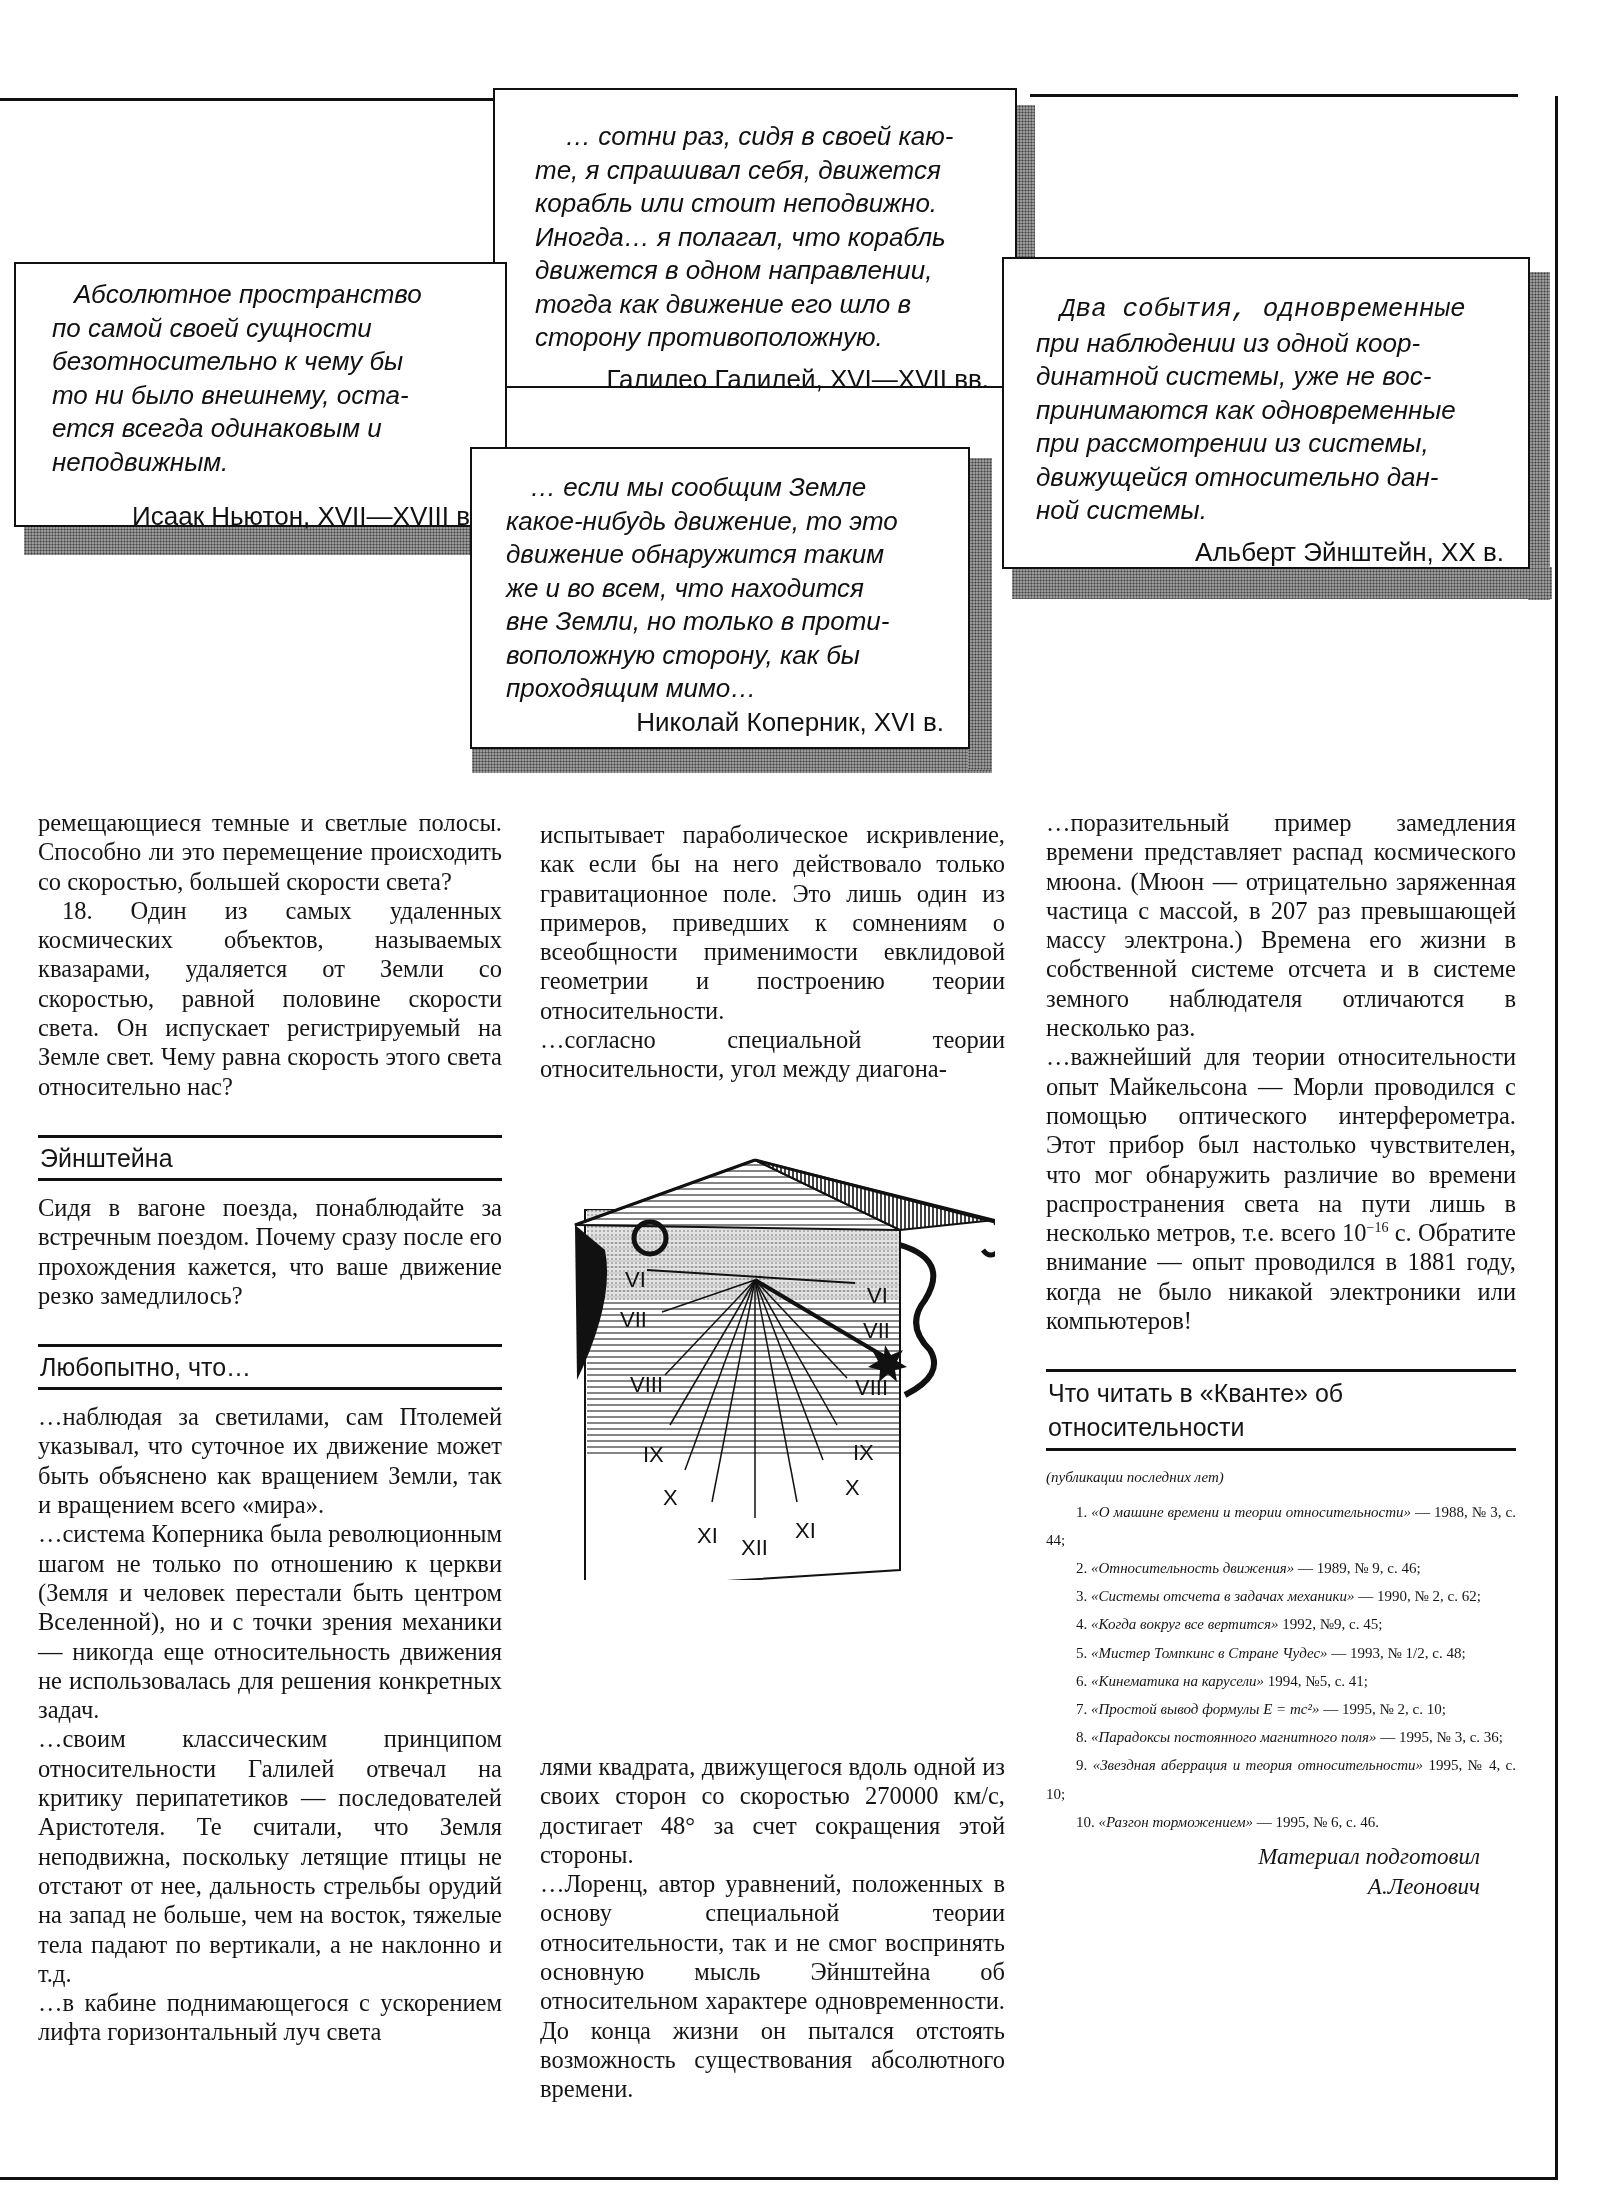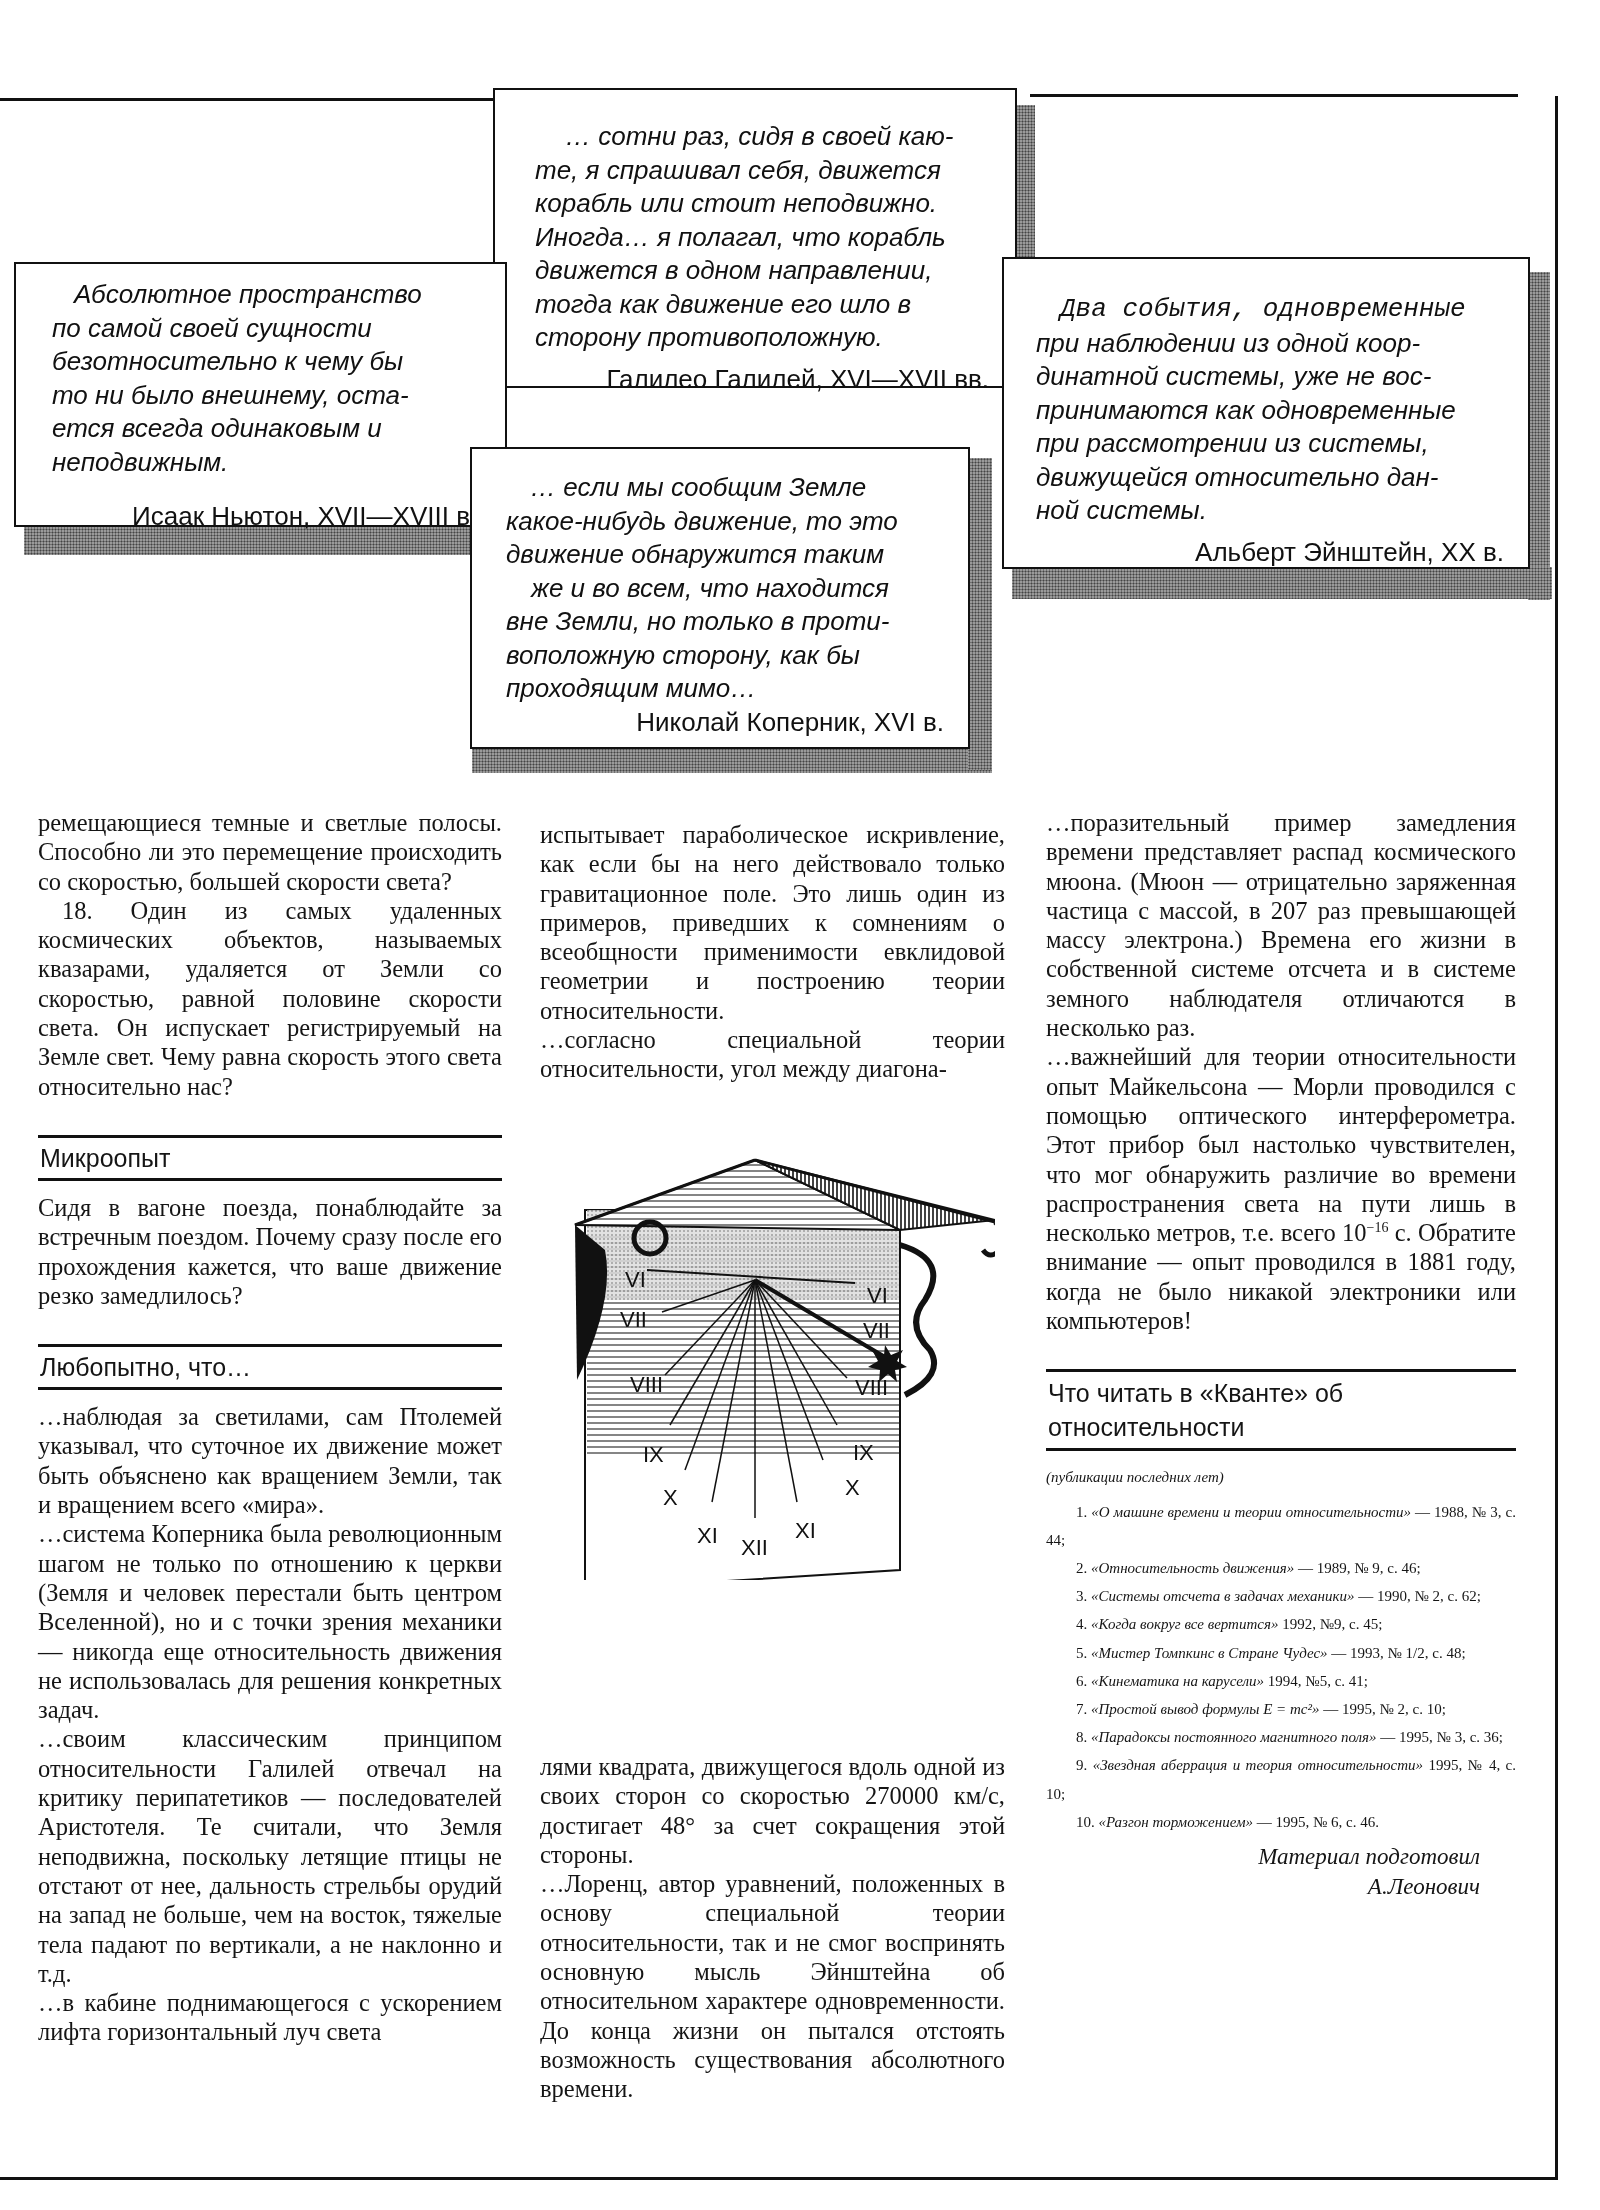--- a/index.html
+++ b/index.html
@@ -75,33 +75,33 @@
   <div class="qauthor" style="margin-top:8px;">Альберт Эйнштейн, XX в.</div>
 </div>
 
 <div class="qshadow" style="left:472px;top:748px;width:520px;height:25px;"></div>
 <div class="qshadow" style="left:968px;top:458px;width:24px;height:312px;"></div>
 <div class="qbox" style="left:470px;top:447px;width:500px;height:302px;padding:22px 24px 0 34px;">
   <div class="qtext">
     <span style="display:block;text-indent:24px;">… если мы сообщим Земле</span>
     <span style="display:block;">какое-нибудь движение, то это</span>
     <span style="display:block;">движение обнаружится таким</span>
-    <span style="display:block;margin-left:25px;">же и во всем, что находится</span>
+    <span style="display:block;">же и во всем, что находится</span>
     <span style="display:block;">вне Земли, но только в проти-</span>
     <span style="display:block;">воположную сторону, как бы</span>
     <span style="display:block;">проходящим мимо…</span>
   </div>
   <div class="qauthor" style="margin-top:0px;">Николай Коперник, XVI в.</div>
 </div>
 
 <div class="col" style="left:38px;top:808px;width:464px;">
   <p>ремещающиеся темные и светлые полосы. Способно ли это перемещение происходить со скоростью, большей скорости света?</p>
   <p class="indent">18. Один из самых удаленных космических объектов, называемых квазарами, удаляется от Земли со скоростью, равной половине скорости света. Он испускает регистрируемый на Земле свет. Чему равна скорость этого света относительно нас?</p>
   <div style="height:34px;"></div>
-  <div class="hd">Микроопыт</div>
+  <div class="hd">Эйнштейна</div>
   <p>Сидя в вагоне поезда, понаблюдайте за встречным поездом. Почему сразу после его прохождения кажется, что ваше движение резко замедлилось?</p>
   <div style="height:34px;"></div>
   <div class="hd">Любопытно, что…</div>
   <p>…наблюдая за светилами, сам Птолемей указывал, что суточное их движение может быть объяснено как вращением Земли, так и вращением всего «мира».</p>
   <p>…система Коперника была революционным шагом не только по отношению к церкви (Земля и человек перестали быть центром Вселенной), но и с точки зрения механики — никогда еще относительность движения не использовалась для решения конкретных задач.</p>
   <p>…своим классическим принципом относительности Галилей отвечал на критику перипатетиков — последователей Аристотеля. Те считали, что Земля неподвижна, поскольку летящие птицы не отстают от нее, дальность стрельбы орудий на запад не больше, чем на восток, тяжелые тела падают по вертикали, а не наклонно и т.д.</p>
   <p>…в кабине поднимающегося с ускорением лифта горизонтальный луч света</p>
 </div>
 
 <div class="col" style="left:540px;top:820px;width:465px;">

